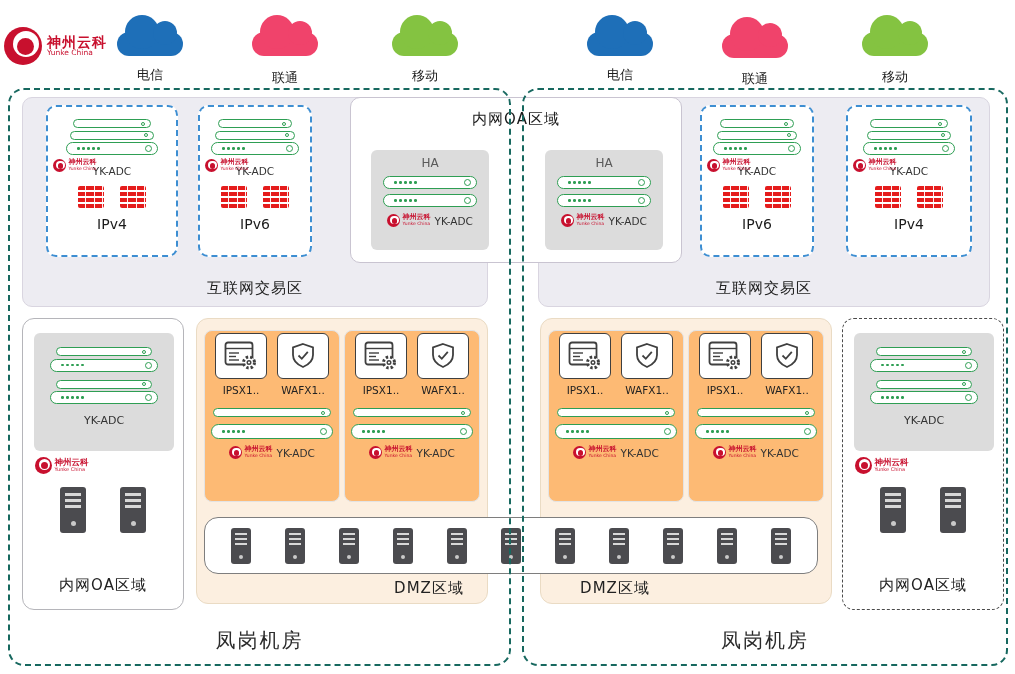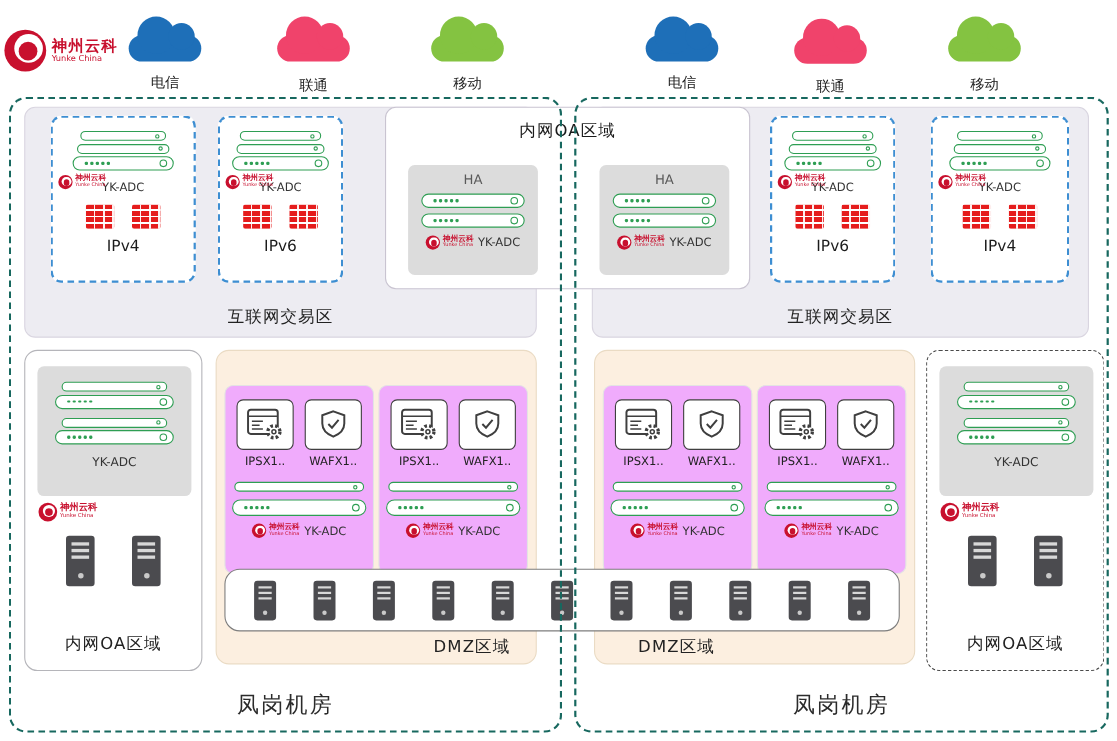--- a/index.html
+++ b/index.html
@@ -60,22 +60,22 @@
   .panel-adc-label { font-size:11px; color:#333; margin-top:10px; }
   .ha-title { font-size:12px; color:#5a5a5a; margin-top:6px; }
   .logo-row { display:flex; align-items:center; gap:4px; margin-top:7px; }
   .logo-row .yk { font-size:10.5px; color:#333; margin-top:0; }
 
   
   .dns-box { position:absolute; background:#fff; border:1px solid #c9c4d1; border-radius:10px; z-index:5; }
   .dns-title { text-align:center; margin-top:12px; font-size:15px; color:#1b1b1b; font-weight:500; letter-spacing:1px; }
 
   
-  .dmz-sub { position:absolute; background:#f0abfc; border:1px solid #e3e3e3; border-radius:8px;
-             display:flex; flex-direction:column; align-items:center; padding-top:10px; z-index:2;margin-top:20px; }
+  .dmz-sub { position:absolute; background:#fdba74; border:1px solid #e3e3e3; border-radius:8px;
+             display:flex; flex-direction:column; align-items:center; z-index:2; }
   .tiles-row { display:flex; gap:10px; margin-top:2px; }
   .tile { width:52px; height:46px; border:1.7px solid #3f3f3f; border-radius:6px; background:#fff;
           display:flex; align-items:center; justify-content:center; }
   .tile-labels { display:flex; gap:10px; margin-top:5px; }
   .tile-label { width:52px; text-align:center; font-size:10.5px; color:#222; }
 
   
   .tower { position:relative; background:#4b4b4f; border-radius:3px; }
   .tower-lg { width:26px; height:46px; }
   .tower-lg:before { content:""; position:absolute; left:5px; top:6px; width:16px; height:2.5px; background:#d8d8d8;

